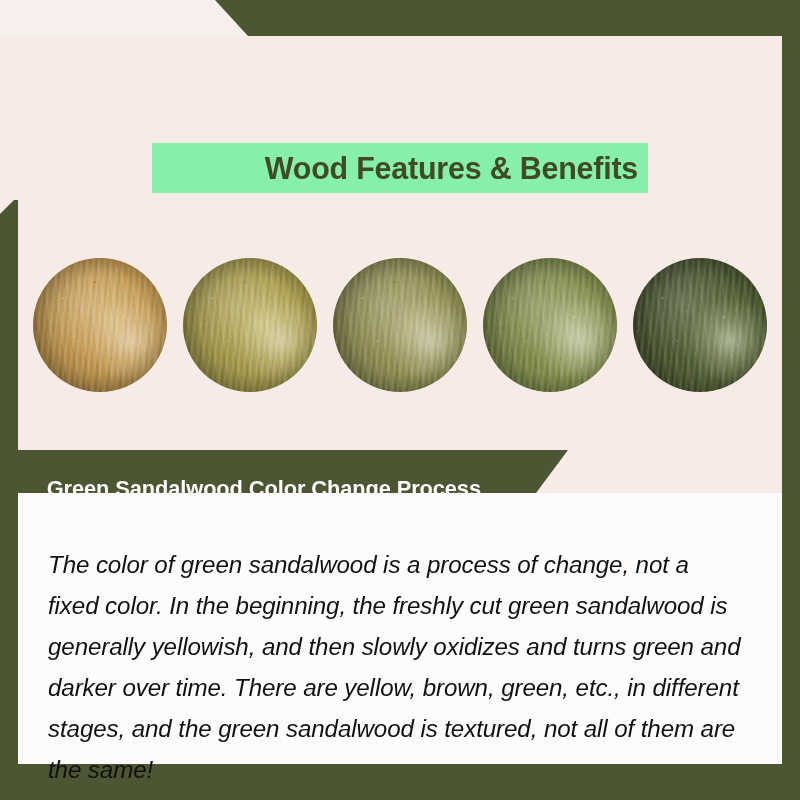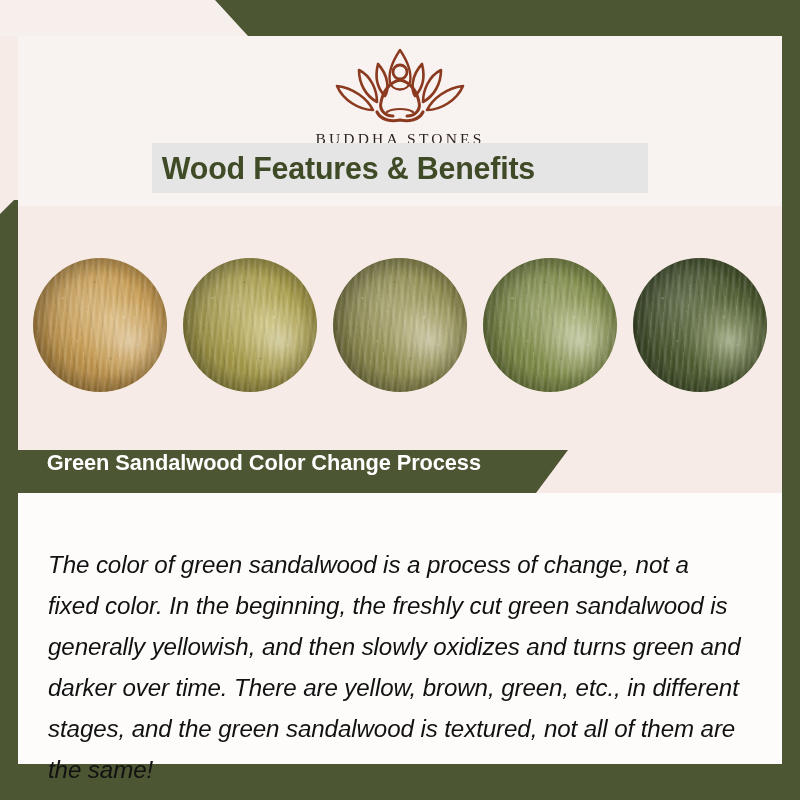--- a/index.html
+++ b/index.html
@@ -71,22 +71,22 @@
   #brand-name{
     font-family:"Liberation Serif", serif;
     font-size:15.5px;letter-spacing:3.2px;
     color:#2d2520;font-weight:400;
     margin-top:2px;
   }
 
   
   #title-box{
     position:absolute;left:152px;top:143px;width:496px;height:50px;
-    background:#e5e5e5;
-    display:flex;align-items:center;justify-content:flex-start;
+    background:#86efac;
+    display:flex;align-items:center;justify-content:flex-end;
   }
   #title-text{
     font-family:"Liberation Sans Narrow","Liberation Sans",sans-serif;
     font-weight:bold;
     font-size:32px;
     letter-spacing:-0.2px;
     color:#3f4a26;
     transform:scaleX(0.95);
   }
 
@@ -142,21 +142,21 @@
       radial-gradient(circle at 72% 62%, rgba(255,255,255,.42) 0%, rgba(255,255,255,.16) 16%, rgba(255,255,255,0) 34%),
       radial-gradient(circle at 38% 34%, rgba(255,255,255,.18) 0%, rgba(255,255,255,0) 45%),
       radial-gradient(circle at 50% 50%, rgba(0,0,0,0) 52%, rgba(0,0,0,.30) 88%, rgba(0,0,0,.45) 100%);
   }
 
   
   #banner{
     position:absolute;left:18px;top:450px;height:52px;width:550px;
     background:#4c5632;
     clip-path:polygon(0 0, 550px 0, 518px 43px, 0 43px);
-    display:flex;align-items:flex-start;
+    display:flex;align-items:flex-end;
   }
   #banner-text{
     color:#ffffff;font-weight:bold;font-size:22.5px;
     margin-left:22px;letter-spacing:-0.1px;
     font-family:"Liberation Sans Narrow","Liberation Sans",sans-serif;
     transform:scaleX(0.97);
   }
 
   
   #body-panel{
@@ -180,46 +180,20 @@
 <body>
 
 <div id="poster">
 
   <div id="plate-top" class="plate"></div>
   <div id="field"></div>
   <div id="upper-left-cream"></div>
   <div id="leftbar"></div>
   <div id="rightbar"></div>
 
-  <div id="header">
-    <svg id="logo-mark" viewBox="0 0 170 86">
-      <g fill="none" stroke="#8b3a20" stroke-width="2.6" stroke-linecap="round" stroke-linejoin="round">
-
-        <path d="M85 8 C 77 20, 73 30, 75 40 C 77 50, 93 50, 95 40 C 97 30, 93 20, 85 8 Z" stroke-width="2.4"></path>
-
-        <path d="M63 22 C 60 34, 62 46, 70 54 C 74 48, 74 34, 63 22 Z"></path>
-        <path d="M107 22 C 110 34, 108 46, 100 54 C 96 48, 96 34, 107 22 Z"></path>
-
-        <path d="M44 28 C 44 42, 51 54, 62 60 C 62 48, 56 34, 44 28 Z"></path>
-        <path d="M126 28 C 126 42, 119 54, 108 60 C 108 48, 114 34, 126 28 Z"></path>
-
-        <path d="M22 44 C 28 58, 44 68, 58 68 C 52 56, 38 46, 22 44 Z"></path>
-        <path d="M148 44 C 142 58, 126 68, 112 68 C 118 56, 132 46, 148 44 Z"></path>
-
-        <circle cx="85" cy="30" r="7" stroke-width="2.8"></circle>
-
-        <path d="M85 38 C 74 40, 68 50, 66 60 C 64 68, 70 74, 78 74" stroke-width="3"></path>
-        <path d="M85 38 C 96 40, 102 50, 104 60 C 106 68, 100 74, 92 74" stroke-width="3"></path>
-
-        <path d="M62 70 C 66 78, 76 80, 85 78 C 94 80, 104 78, 108 70" stroke-width="3.2"></path>
-        <path d="M72 70 C 78 66, 92 66, 98 70" stroke-width="2.2"></path>
-      </g>
-    </svg>
-    <div id="brand-name">BUDDHA STONES</div>
-  </div>
 
   <div id="title-box">
     <span id="title-text">Wood Features &amp; Benefits</span>
   </div>
 
   <div id="beads">
     <div class="bead-wrap">
       <div class="bead" style="background:radial-gradient(circle at 60% 45%, #dcb670 0%, #c79a4e 40%, #9a7434 78%, #6f5324 100%);">
         <div class="grain"></div>
         <div class="grain2"></div>

